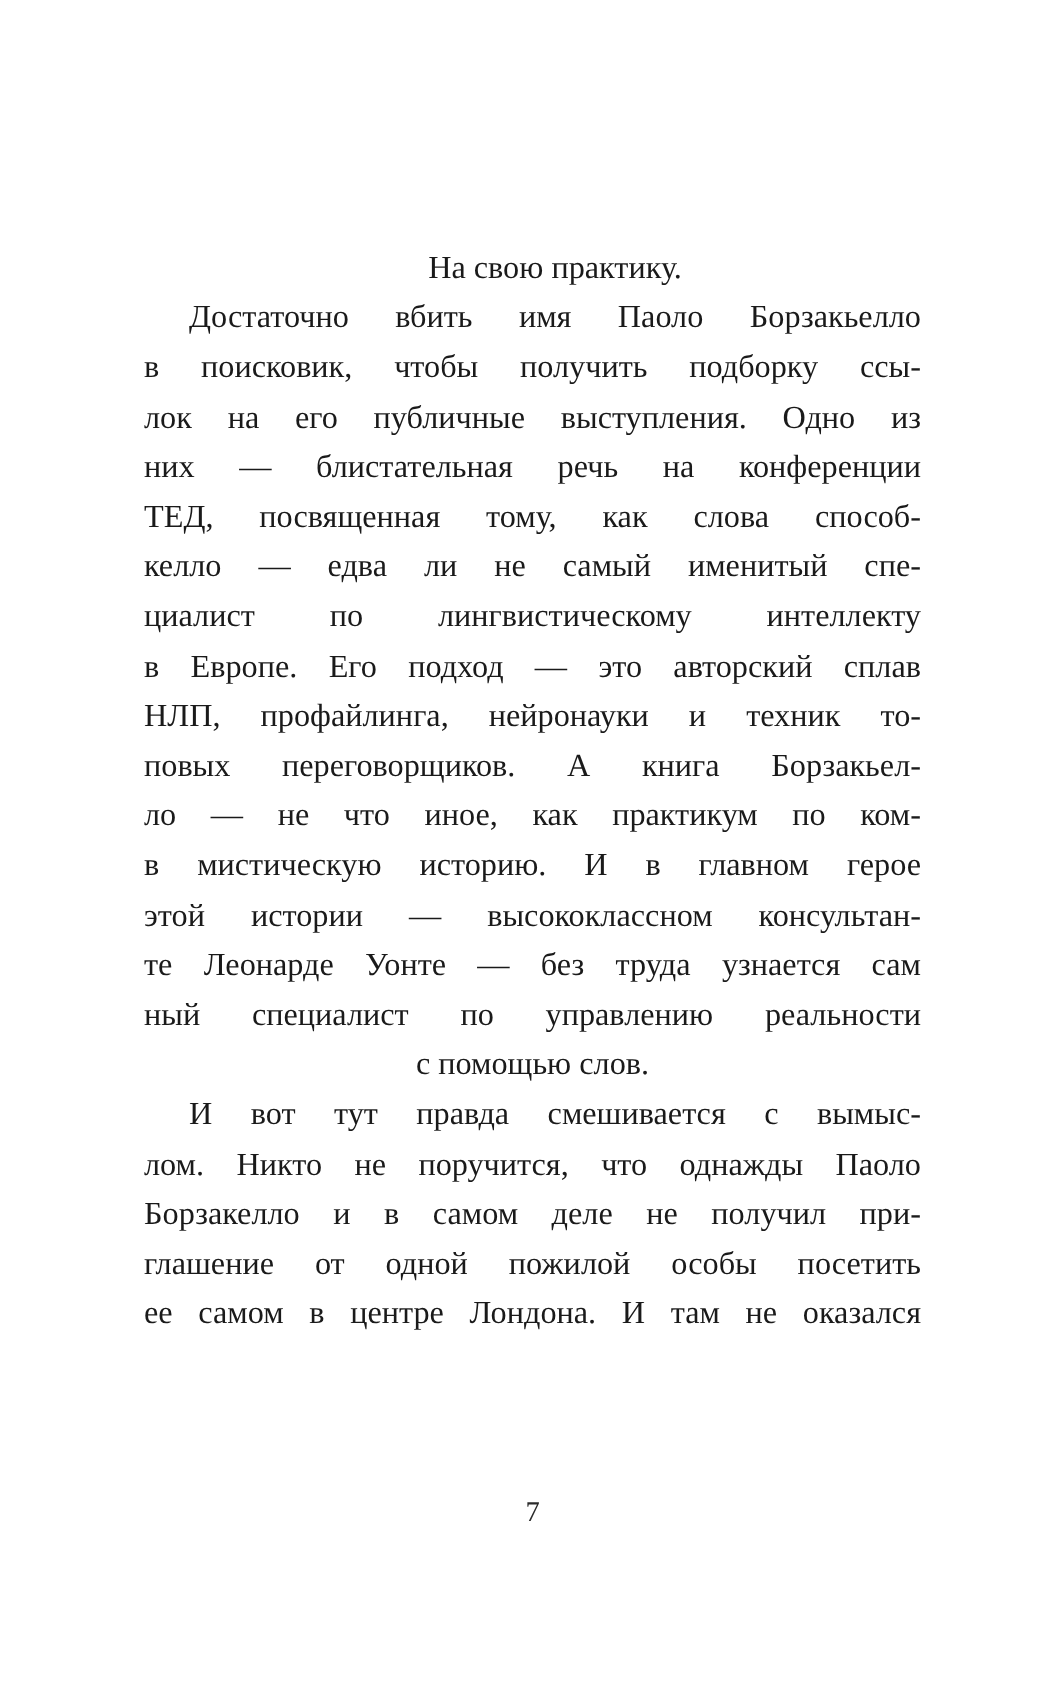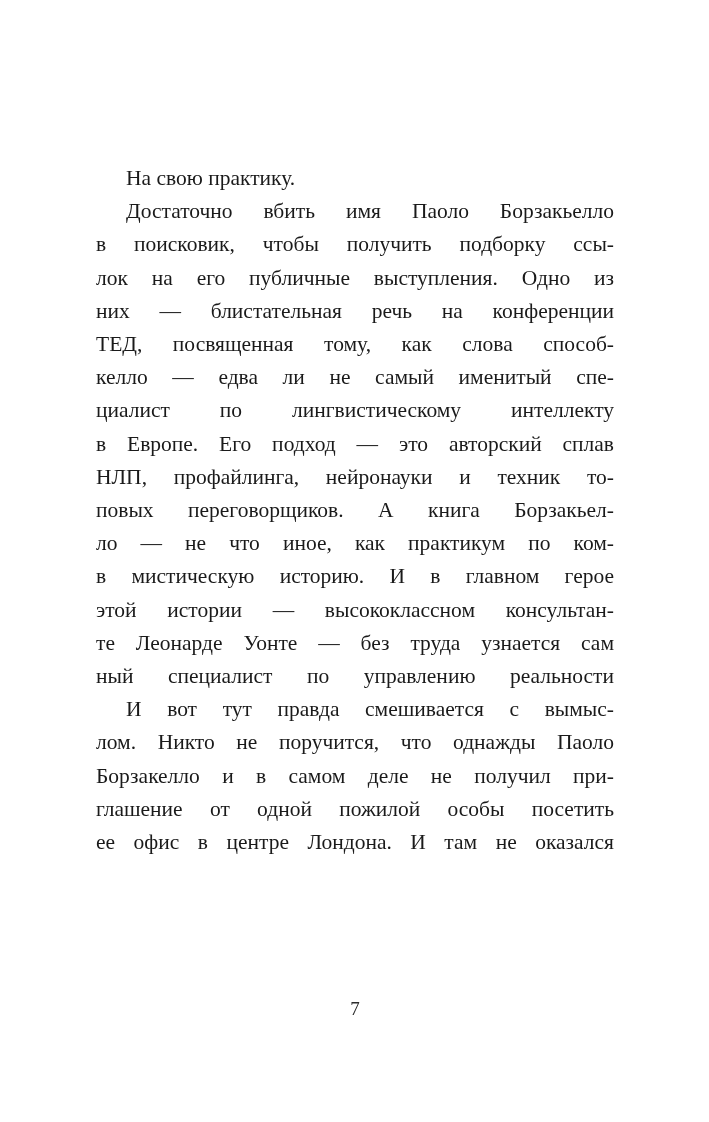--- a/index.html
+++ b/index.html
@@ -21,21 +21,21 @@
       top: 162px;
       width: 518px;
     }
     .para {
       margin: 0;
       padding: 0;
     }
     .line {
       font-size: 21.5px;
       line-height: 33.2px;
-      text-align: left;
+      text-align: center;
       white-space: normal;
     }
     .line.just {
       text-align: justify;
       text-align-last: justify;
     }
     .line.indent {
       text-indent: 30px;
     }
     .page-number {
@@ -64,23 +64,24 @@
       <div class="line just">келло — едва ли не самый именитый спе-</div>
       <div class="line just">циалист по лингвистическому интеллекту</div>
       <div class="line just">в Европе. Его подход — это авторский сплав</div>
       <div class="line just">НЛП, профайлинга, нейронауки и техник то-</div>
       <div class="line just">повых переговорщиков. А книга Борзакьел-</div>
       <div class="line just">ло — не что иное, как практикум по ком-</div>
       <div class="line just">в мистическую историю. И в главном герое</div>
       <div class="line just">этой истории — высококлассном консультан-</div>
       <div class="line just">те Леонарде Уонте — без труда узнается сам</div>
       <div class="line just">ный специалист по управлению реальности</div>
+      <div class="line">с помощью слов.</div>
     </div>
     <div class="para">
       <div class="line indent just">И вот тут правда смешивается с вымыс-</div>
       <div class="line just">лом. Никто не поручится, что однажды Паоло</div>
       <div class="line just">Борзакелло и в самом деле не получил при-</div>
       <div class="line just">глашение от одной пожилой особы посетить</div>
-      <div class="line just">ее офис в центре Лондона. И там не оказался</div>
+      <div class="line just">ее самом в центре Лондона. И там не оказался</div>
     </div>
   </div>
 
 <div class="page-number">7</div>
 
 </body></html>

